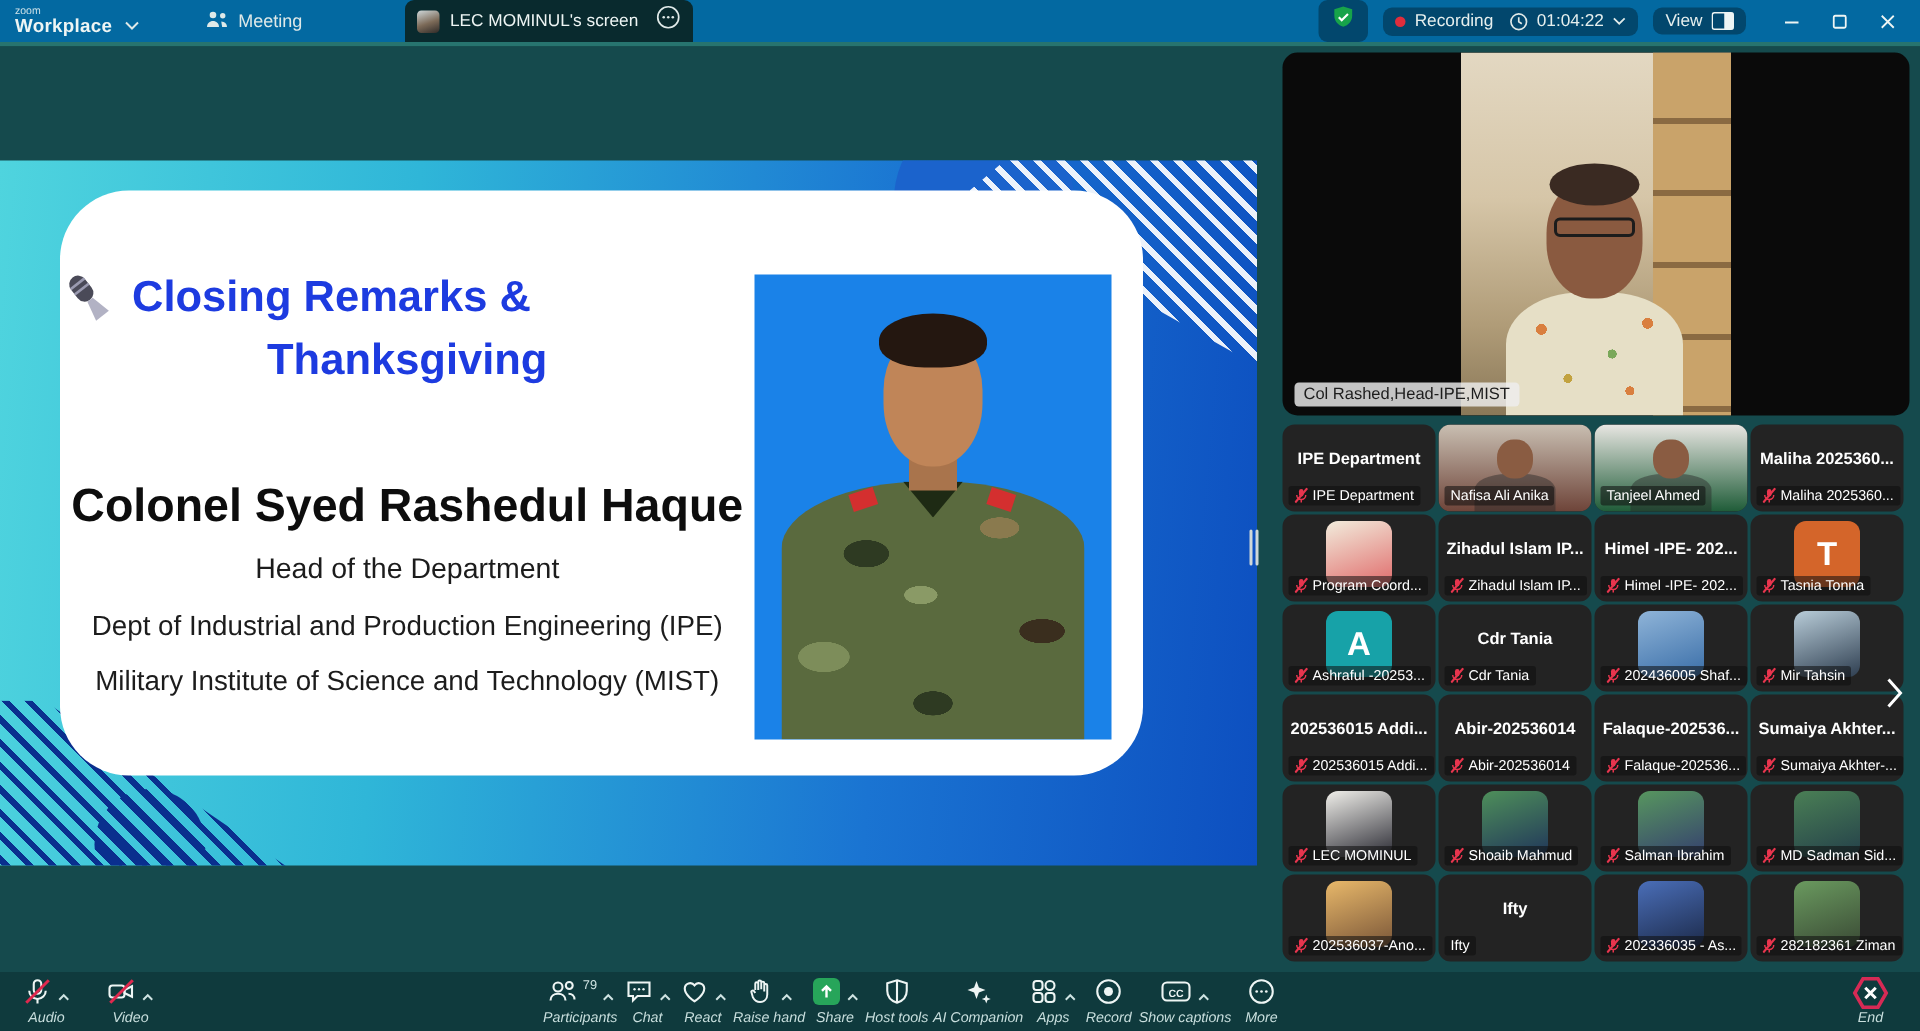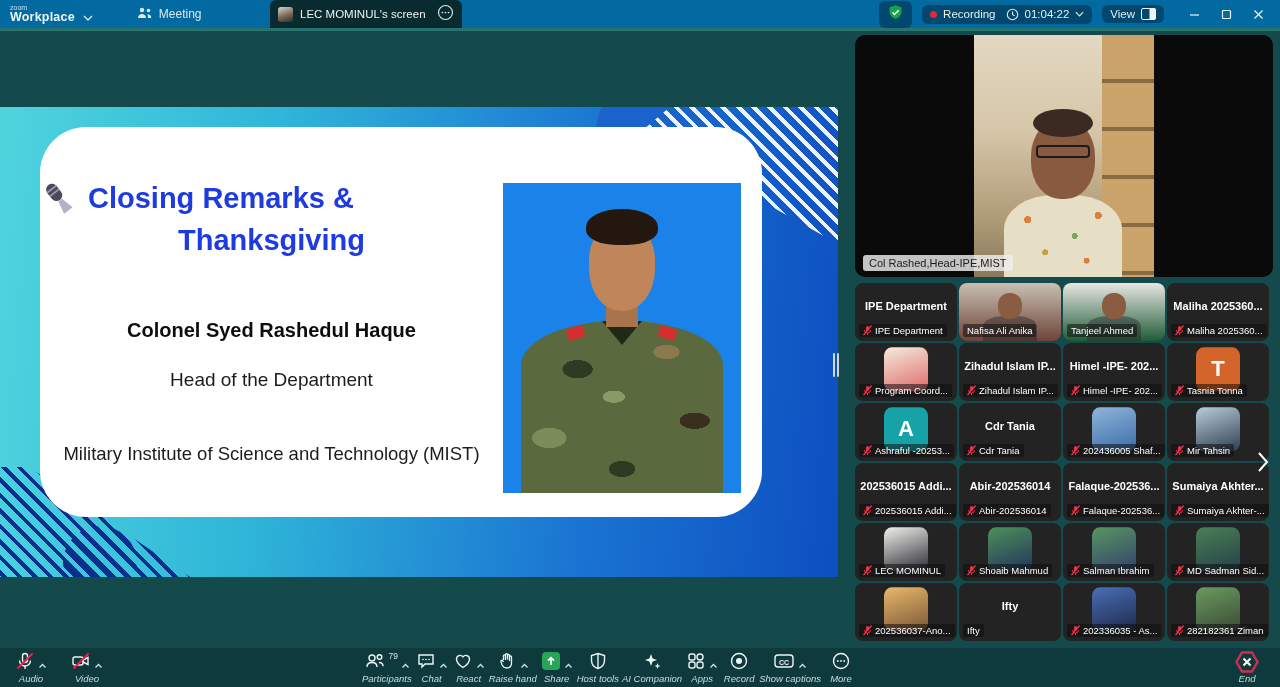--- a/index.html
+++ b/index.html
@@ -32,21 +32,21 @@
     clip-path:polygon(22% 0,100% 0,100% 100%,0 25%);opacity:.92;}
   .circle-tr{left:596px;top:-34px;width:120px;height:120px;border-radius:50%;background:#1b63cc;}
   .stripes-bl{left:-12px;top:360px;width:205px;height:112px;
     background:repeating-linear-gradient(45deg,#0a2f8e 0 4px,transparent 4px 11px);
     clip-path:polygon(0 0,20% 0,100% 100%,0 100%);}
   .circle-bl{left:63px;top:419px;width:74px;height:74px;border-radius:50%;
     background:repeating-linear-gradient(45deg,#0a2f8e 0 5px,transparent 5px 12px);}
   #card{left:40px;top:20px;width:722px;height:390px;background:#ffffff;border-radius:46px;}
   #slide-title{left:0;top:50px;width:463px;color:#1d3be0;font-weight:700;font-size:29px;line-height:42px;text-align:center;}
   #slide-title .row1{display:flex;align-items:center;gap:12px;}
-  #speaker-name{left:0;top:192px;width:463px;text-align:center;font-size:20px;font-weight:700;color:#0d0d0d;}
+  #speaker-name{left:0;top:192px;width:463px;text-align:center;font-size:31px;font-weight:700;color:#0d0d0d;}
   #speaker-role{left:0;top:242px;width:463px;text-align:center;font-size:19px;color:#1c1c1c;}
   #speaker-dept{left:0;top:279px;width:463px;text-align:center;font-size:18.5px;color:#1c1c1c;}
   #speaker-inst{left:0;top:316px;width:463px;text-align:center;font-size:18.5px;color:#1c1c1c;}
   #photo{left:463px;top:56px;width:238px;height:310px;background:#1a82e8;overflow:hidden;}
   #photo .hair{left:83px;top:26px;width:72px;height:36px;border-radius:50% 50% 42% 42%;background:#241710;}
   #photo .face{left:86px;top:40px;width:66px;height:88px;border-radius:42% 42% 48% 48%;background:#c08558;}
   #photo .neck{left:103px;top:122px;width:32px;height:22px;background:#a9744c;}
   #photo .torso{left:18px;top:138px;width:202px;height:172px;border-radius:48% 48% 0 0/26% 26% 0 0;background-color:#5a6a3e;
     background-image:radial-gradient(ellipse 30px 18px at 28% 28%,#2e3a22 50%,transparent 51%),
       radial-gradient(ellipse 26px 14px at 72% 18%,#8a7a4e 50%,transparent 51%),
@@ -210,20 +210,21 @@
                   <path d="M18 23h5l3.5 15h-12z" fill="#b2b2c4"></path>
                 </g>
               </svg>
           </span>
           <span>Closing Remarks &amp;</span>
         </div>
         <div>Thanksgiving</div>
       </div>
       <div id="speaker-name" class="abs">Colonel Syed Rashedul Haque</div>
       <div id="speaker-role" class="abs">Head of the Department</div>
+      <div id="speaker-dept" class="abs">Dept of Industrial and Production Engineering (IPE)</div>
       <div id="speaker-inst" class="abs">Military Institute of Science and Technology (MIST)</div>
       <div id="photo" class="abs">
         <div class="torso abs"></div>
         <div class="vneck abs"></div>
         <div class="rank-l abs"></div>
         <div class="rank-r abs"></div>
         <div class="neck abs"></div>
         <div class="face abs"></div>
         <div class="hair abs"></div>
       </div>

